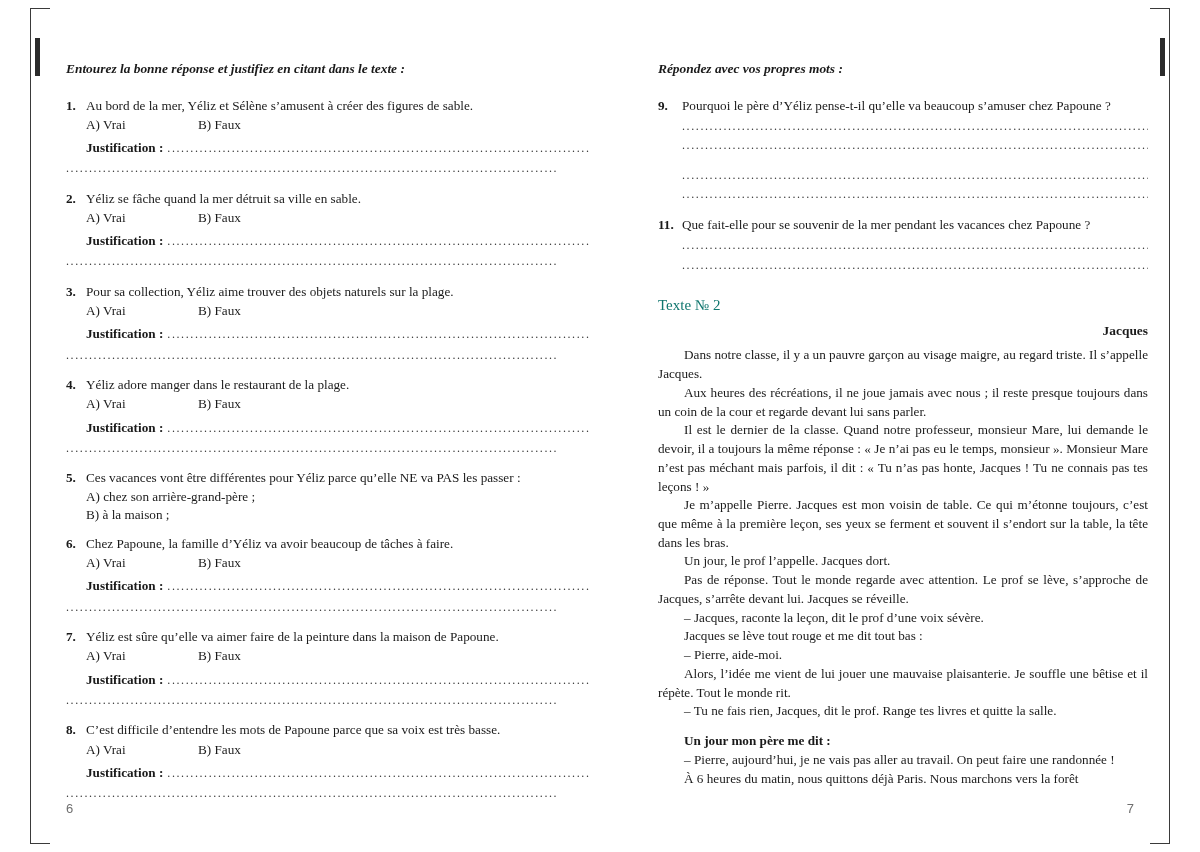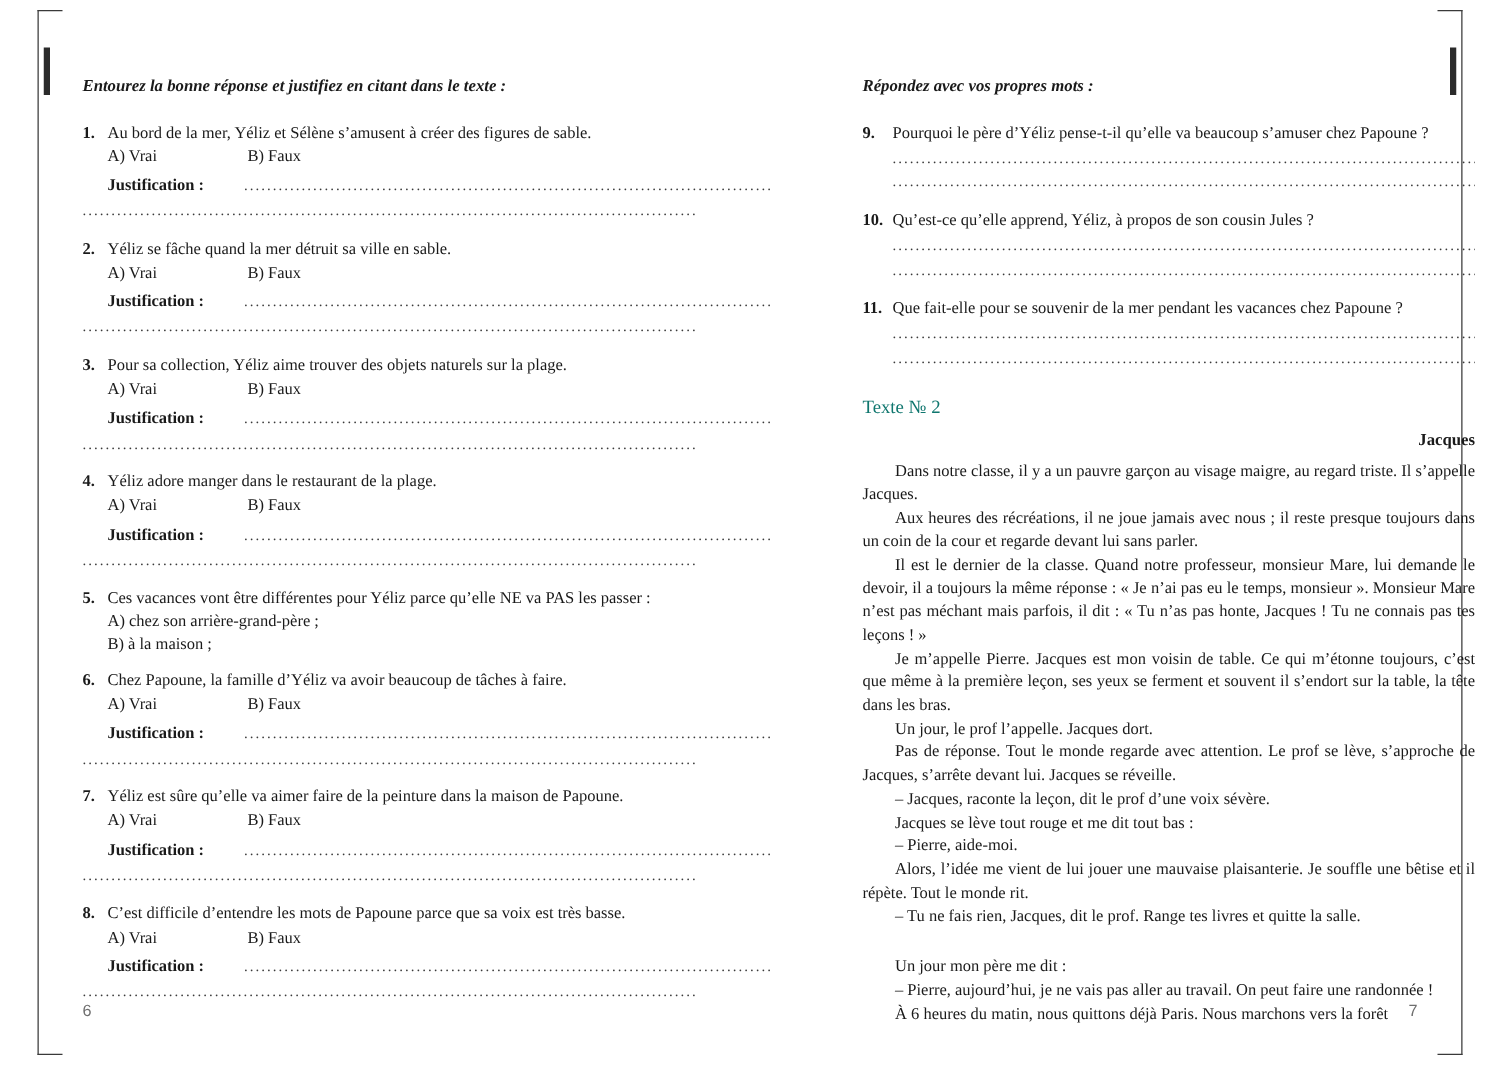--- a/index.html
+++ b/index.html
@@ -43,21 +43,21 @@
 
   
   .col {
     position: absolute;
     top: 60px;
     width: 490px;
     font-size: 13.2px;
     line-height: 1.38;
   }
   .col-left  { left: 66px; }
-  .col-right { left: 690px; }
+  .col-right { left: 658px; }
 
   .section-head {
     font-style: italic;
     font-weight: bold;
     font-size: 13.4px;
     margin-bottom: 18px;
   }
 
   
   .q {
@@ -80,21 +80,20 @@
   }
   .choice-a { width: 112px; flex: 0 0 112px; }
   .choice-b { }
 
   .choice-line { margin-top: 0px; font-family: Liberation Serif, serif; }
 
   .justif {
     margin-top: 5px;
     display: flex;
     align-items: baseline;
-    gap: 28px;
   }
   .justif-label {
     font-weight: bold;
     white-space: nowrap;
     margin-right: 4px;
   }
   .dots {
     flex: 1 1 auto;
     overflow: hidden;
     white-space: nowrap;
@@ -130,21 +129,21 @@
     margin: 4px 0 6px 0;
   }
   .story p {
     margin: 0;
     text-align: justify;
     text-justify: inter-word;
     font-size: 13.2px;
     line-height: 1.42;
   }
   .story p.ind { text-indent: 26px; }
-  .story p.gap { margin-top: 22px; }
+  .story p.gap { margin-top: 11px; font-weight: bold; }
 
   
   .folio {
     position: absolute;
     bottom: 36px;
     font-family: "Liberation Sans", sans-serif;
     font-size: 13px;
     color: #6f6f6f;
   }
   .folio-left  { left: 66px; }
@@ -315,26 +314,20 @@
           <div class="q-text">Pourquoi le père d’Yéliz pense-t-il qu’elle va beaucoup s’amuser chez Papoune ?</div>
         </div>
       </div>
       <div class="ans-lines">
         <div class="dotline">..............................................................................................................</div>
         <div class="dotline">..............................................................................................................</div>
       </div>
     </div>
 
     <div class="q-block">
-      <div class="q">
-        <div class="q-num wide">10.</div>
-        <div class="q-body">
-          <div class="q-text">Qu’est-ce qu’elle apprend, Yéliz, à propos de son cousin Jules ?</div>
-        </div>
-      </div>
       <div class="ans-lines">
         <div class="dotline">..............................................................................................................</div>
         <div class="dotline">..............................................................................................................</div>
       </div>
     </div>
 
     <div class="q-block">
       <div class="q">
         <div class="q-num wide">11.</div>
         <div class="q-body">

